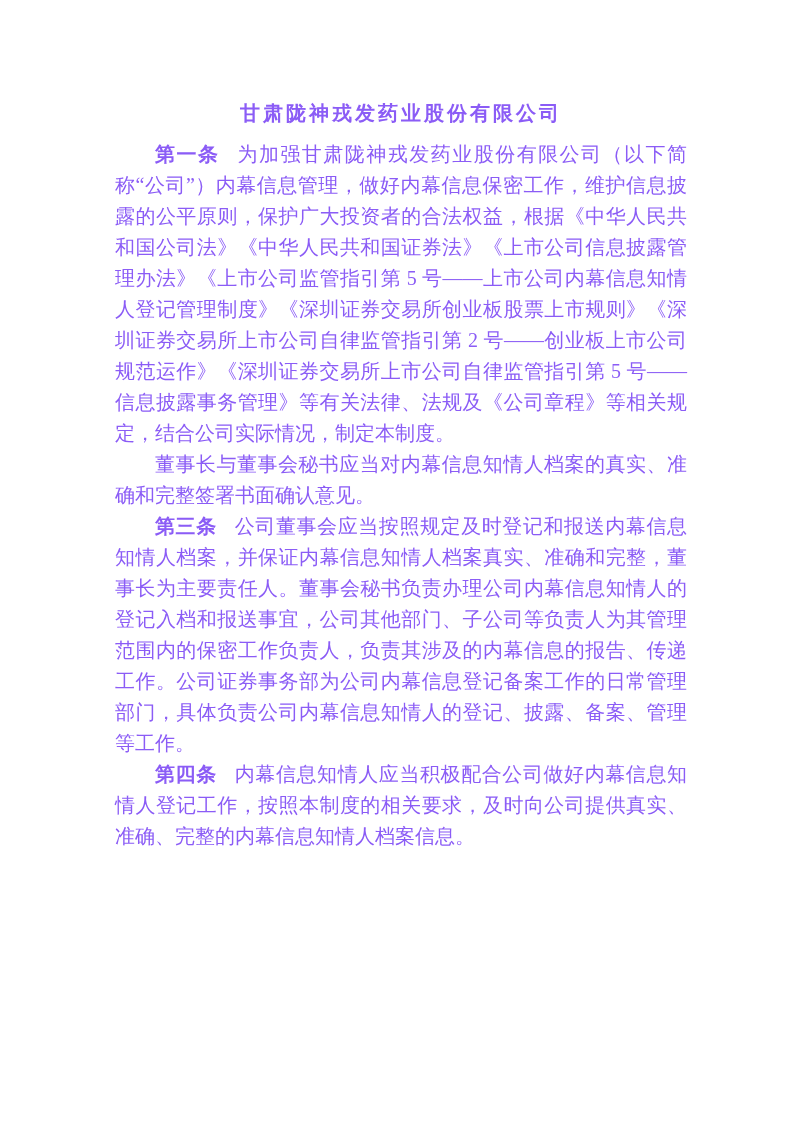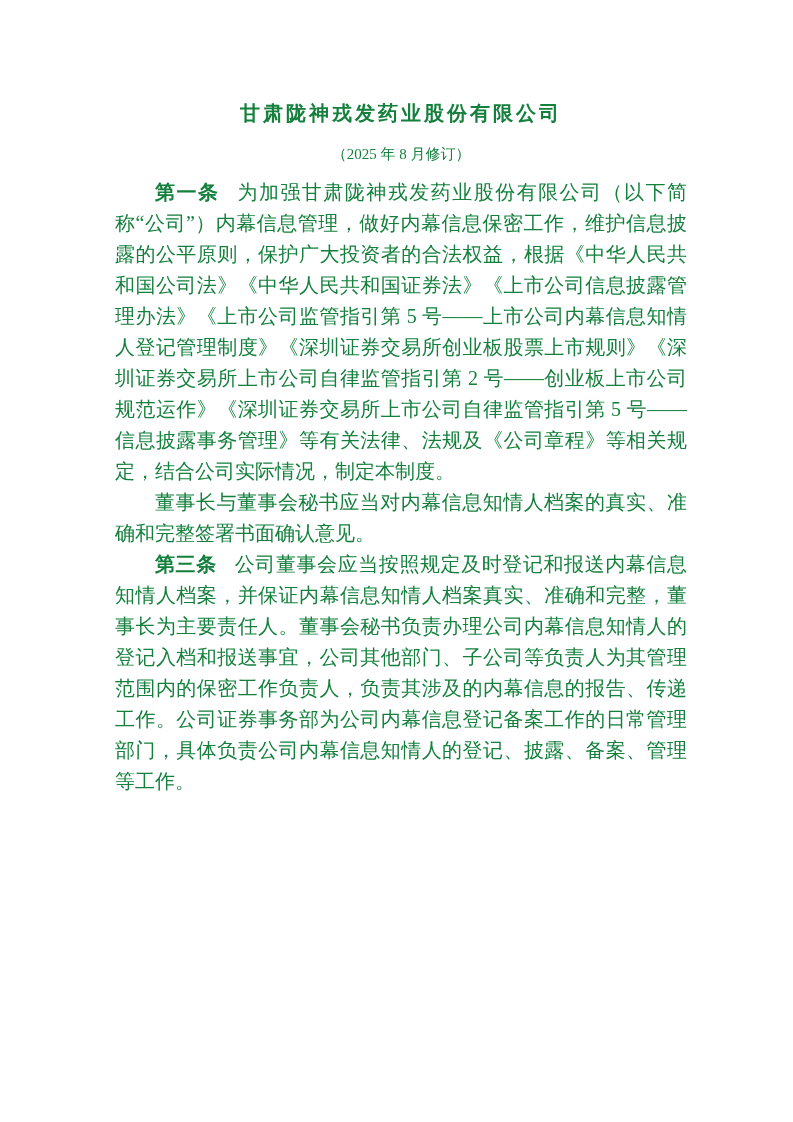--- a/index.html
+++ b/index.html
@@ -7,21 +7,21 @@
     padding: 0;
     background: #ffffff;
   }
   .page {
     position: relative;
     width: 726px;
     height: 1122px;
     background: #ffffff;
     overflow: hidden;
     font-family: "Liberation Serif", "DejaVu Serif", serif;
-    color: #15803d;
+    color: #8b5cf6;
   }
   .content {
     position: absolute;
     left: 115px;
     top: 0;
     width: 572px;
   }
   .doc-title {
     margin: 100px 0 0 0;
     text-align: center;
@@ -76,35 +76,37 @@
 </style>
 </head>
 <body>
 
 <div class="page">
   <div class="content">
 
     <h1 class="doc-title">甘肃陇神戎发药业股份有限公司</h1>
 
 
-    <div class="revision-note">（2025 年 8 月修订）</div>
 
 
     <div class="body-text">
 
       <p>
         <span class="clause-lead">第一条</span><span>为加强甘肃陇神戎发药业股份有限公司（以下简称“公司”）内幕信息管理，做好内幕信息保密工作，维护信息披露的公平原则，保护广大投资者的合法权益，根据《中华人民共和国公司法》《中华人民共和国证券法》《上市公司信息披露管理办法》《上市公司监管指引第 5 号——上市公司内幕信息知情人登记管理制度》《深圳证券交易所创业板股票上市规则》《深圳证券交易所上市公司自律监管指引第 2 号——创业板上市公司规范运作》《深圳证券交易所上市公司自律监管指引第 5 号——信息披露事务管理》等有关法律、法规及《公司章程》等相关规定，结合公司实际情况，制定本制度。</span>
       </p>
 
 
       <p>
         <span>董事长与董事会秘书应当对内幕信息知情人档案的真实、准确和完整签署书面确认意见。</span>
       </p>
 
       <p>
         <span class="clause-lead">第三条</span><span>公司董事会应当按照规定及时登记和报送内幕信息知情人档案，并保证内幕信息知情人档案真实、准确和完整，董事长为主要责任人。董事会秘书负责办理公司内幕信息知情人的登记入档和报送事宜，公司其他部门、子公司等负责人为其管理范围内的保密工作负责人，负责其涉及的内幕信息的报告、传递工作。公司证券事务部为公司内幕信息登记备案工作的日常管理部门，具体负责公司内幕信息知情人的登记、披露、备案、管理等工作。</span>
       </p>
 
+      <p>
+        <span class="clause-lead">第四条</span><span>内幕信息知情人应当积极配合公司做好内幕信息知情人登记工作，按照本制度的相关要求，及时向公司提供真实、准确、完整的内幕信息知情人档案信息。</span>
+      </p>
 
 
     </div>
   </div>
 </div>
 
 </body></html>

